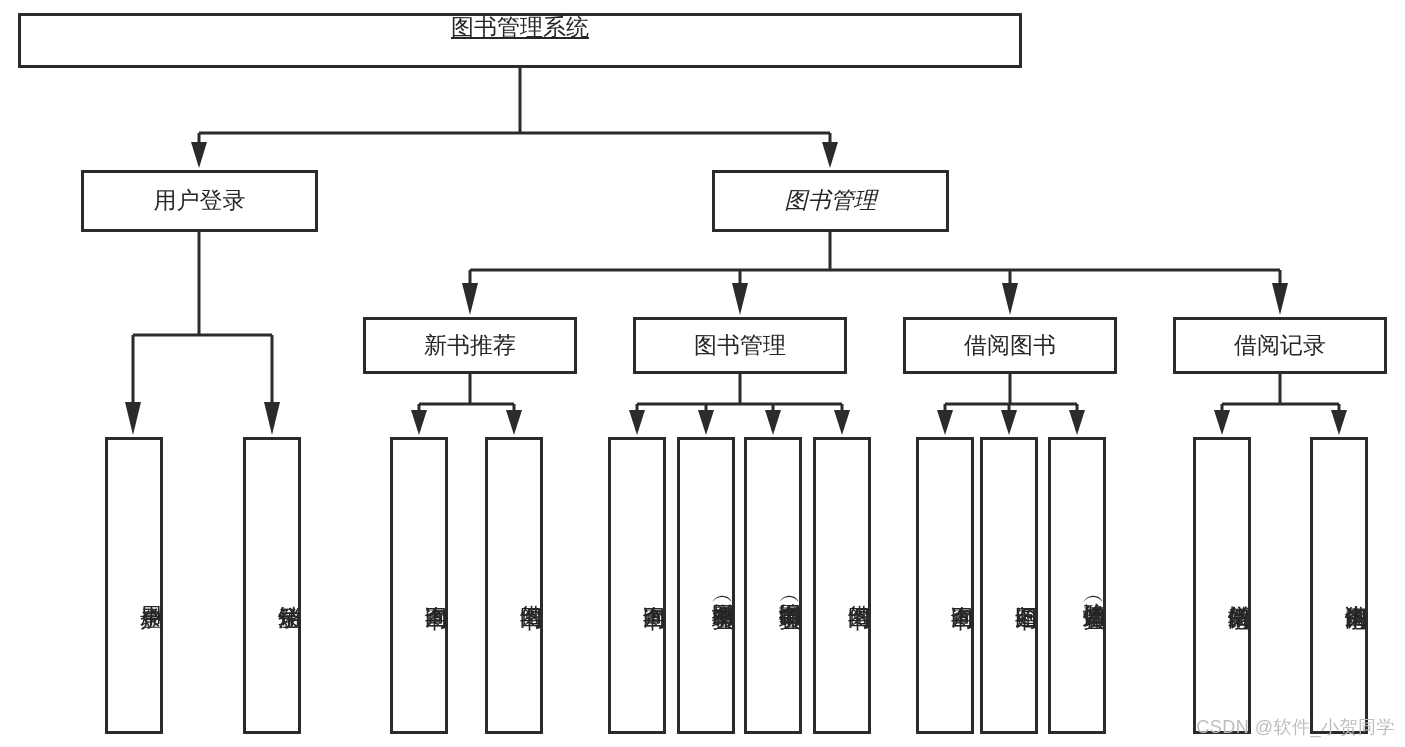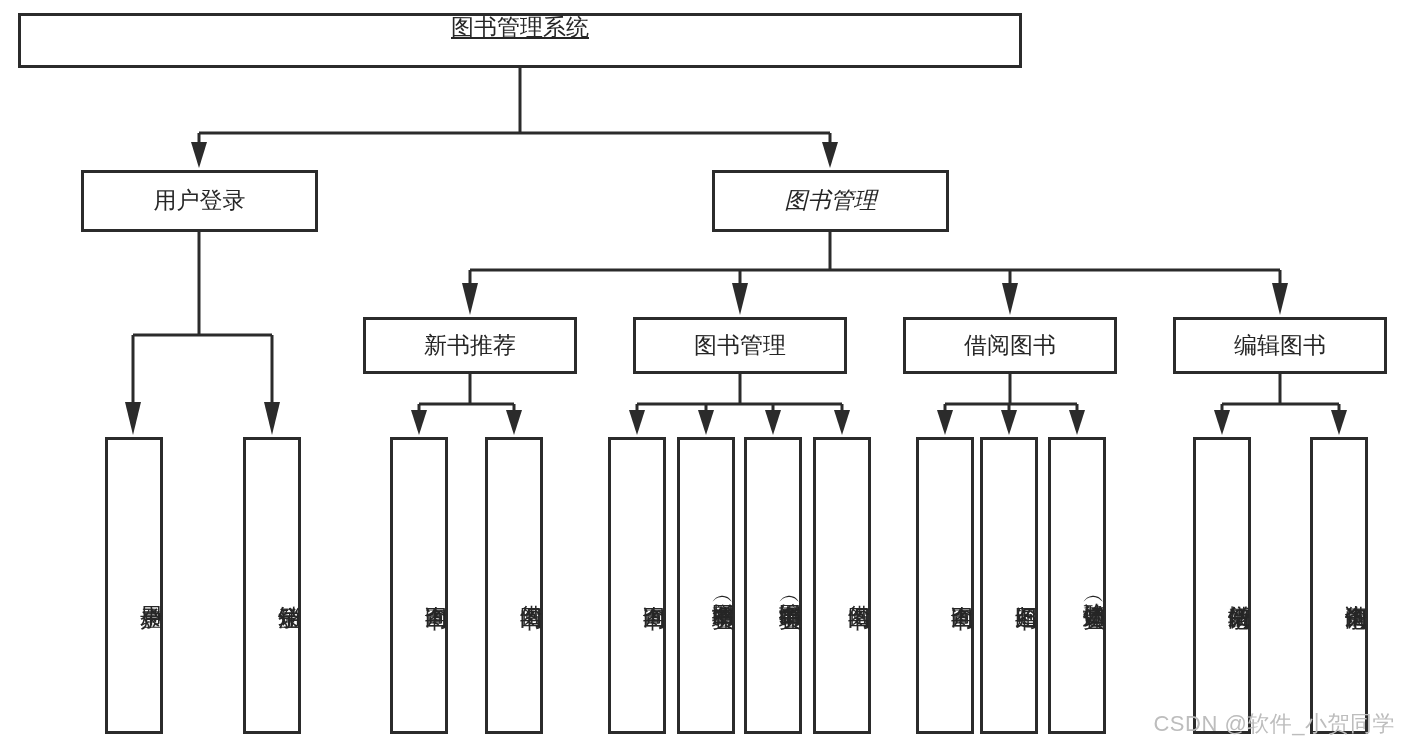--- a/index.html
+++ b/index.html
@@ -60,21 +60,21 @@
     font-size: 22px;
     letter-spacing: 1px;
     align-items: flex-start;
     padding-top: 8px;
     box-sizing: border-box;
   }
   #watermark {
     position: absolute;
     right: 10px;
     bottom: 8px;
-    font-size: 22px;
+    font-size: 18px;
     color: #bdbdbd;
     font-family: "Liberation Sans", "DejaVu Sans", sans-serif;
     letter-spacing: 0.5px;
     user-select: none;
     white-space: nowrap;
   }
 </style>
 </head>
 <body>
 
@@ -178,21 +178,21 @@
   <div class="node-label" style="left:81px; top:170px; width:237px; height:62px;">用户登录</div>
 
   <div class="node-label" style="left:712px; top:170px; width:237px; height:62px;font-style:italic;">图书管理</div>
 
   <div class="node-label" style="left:363px; top:317px; width:214px; height:57px;">新书推荐</div>
 
   <div class="node-label" style="left:633px; top:317px; width:214px; height:57px;">图书管理</div>
 
   <div class="node-label" style="left:903px; top:317px; width:214px; height:57px;">借阅图书</div>
 
-  <div class="node-label" style="left:1173px; top:317px; width:214px; height:57px;">编辑图书</div>
+  <div class="node-label" style="left:1173px; top:317px; width:214px; height:57px;">借阅记录</div>
 
   <div class="node-label vertical" style="left:105px; top:437px; width:58px; height:297px;">用户登录</div>
 
   <div class="node-label vertical" style="left:243px; top:437px; width:58px; height:297px;">注销登录</div>
 
   <div class="node-label vertical" style="left:390px; top:437px; width:58px; height:297px;">查询图书</div>
 
   <div class="node-label vertical" style="left:485px; top:437px; width:58px; height:297px;">借阅图书</div>
 
   <div class="node-label vertical" style="left:608px; top:437px; width:58px; height:297px;">查询图书</div>

